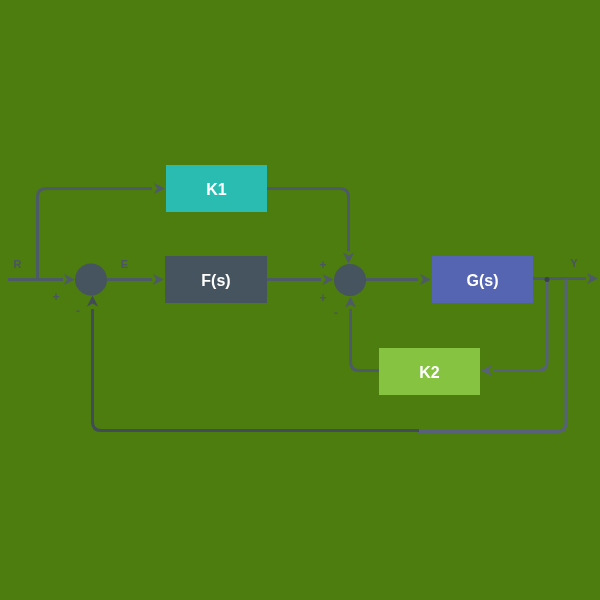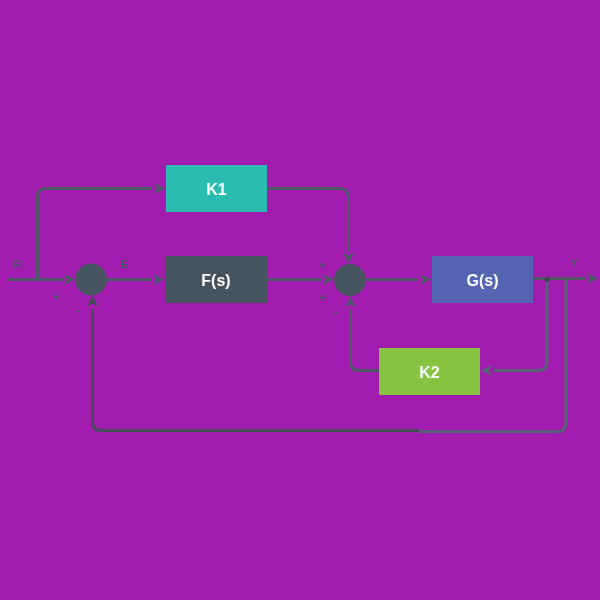--- a/index.html
+++ b/index.html
@@ -1,20 +1,20 @@
 <!DOCTYPE html>
 <html><head>
 <meta charset="utf-8">
 <style>
   html, body { margin: 0; padding: 0; background: #ffffff; }
   .diagram-wrap {
     position: relative;
     width: 600px;
     height: 600px;
-    background: #a21caf;
+    background: #4d7c0f;
     font-family: "Liberation Sans", sans-serif;
     overflow: hidden;
   }
   svg { display: block; }
   .block-label {
     font-family: "Liberation Sans", sans-serif;
     font-size: 16px;
     font-weight: bold;
     text-anchor: middle;
   }

